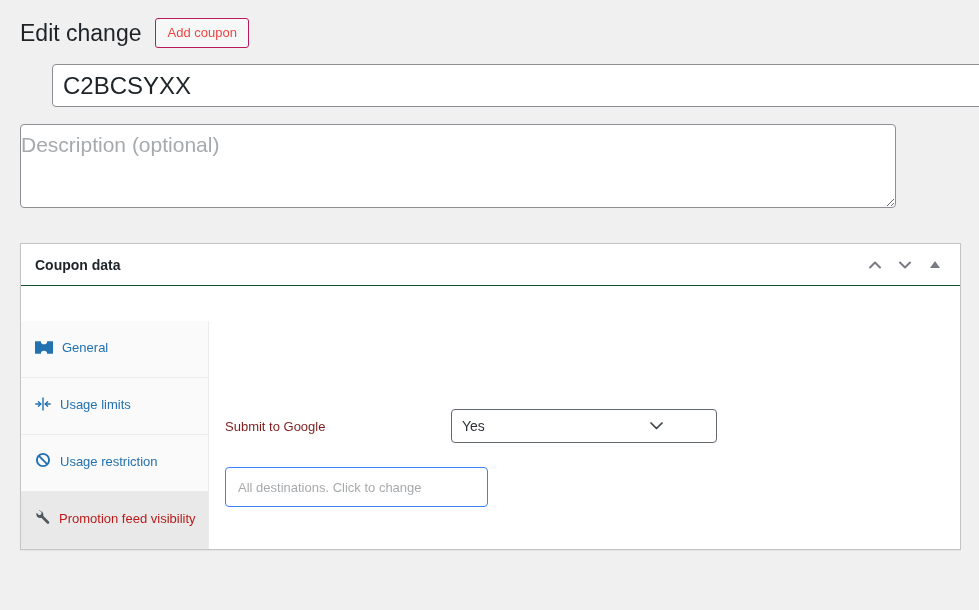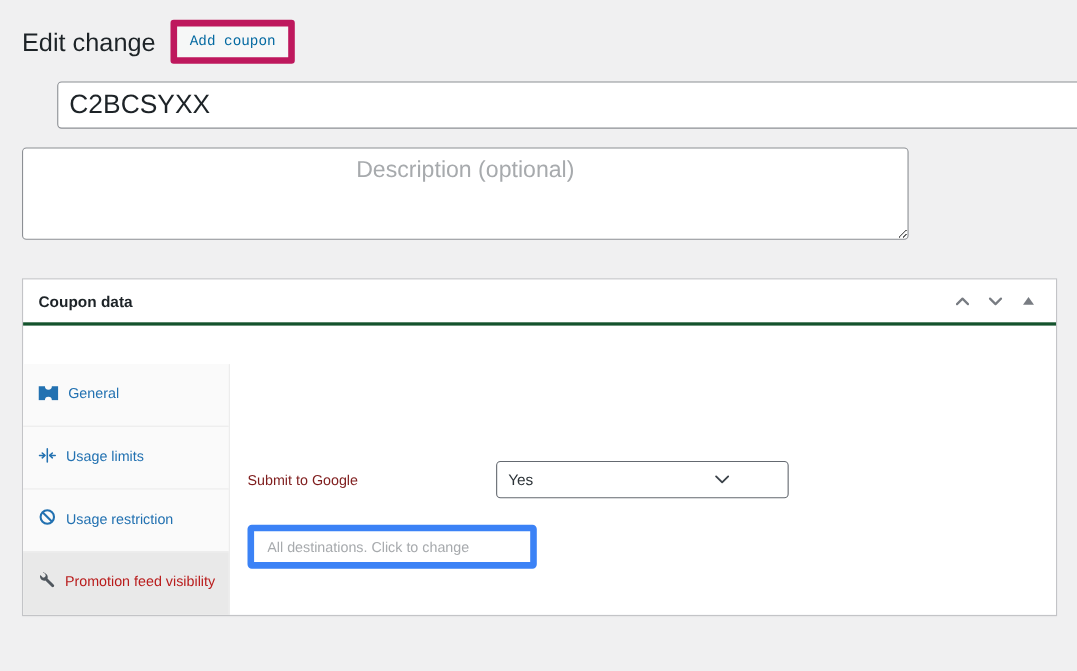--- a/index.html
+++ b/index.html
@@ -10,50 +10,50 @@
     font-family: "Liberation Sans", sans-serif;
     color: #1d2327;
     overflow: hidden;
   }
   .wrap { padding: 16px 12px 0 20px; }
 
   
   .page-header { display: flex; align-items: center; gap: 14px; margin: 2px 0 16px 0; }
   .page-title { font-size: 23px; font-weight: 400; line-height: 30px; margin: 0; color: #1d2327; }
   .btn-secondary {
-    display: inline-block; background: #f6f7f7; border: 6px solid #be185d;
-    color: #0369a1; border-radius: 3px; padding: 5px 11px; font-size: 13px;
-    line-height: 18px; cursor: pointer; font-family: Liberation Mono, monospace; white-space: nowrap;
+    display: inline-block; background: #f6f7f7; border: 1px solid #be185d;
+    color: #ef4444; border-radius: 3px; padding: 5px 11px; font-size: 13px;
+    line-height: 18px; cursor: pointer; font-family: Liberation Sans, sans-serif; white-space: nowrap;
   }
 
   
   .code-input {
     display: block; width: 947px; height: 43px; background: #fff;
     border: 1px solid #8c8f94; border-radius: 4px; padding: 3px 10px;
     font-size: 24px; color: #1d2327; font-family: inherit; outline: none; margin-left: 32px;
   }
   .generate-btn { margin-top: 9px; }
 
   
   .description-area {
-    display: block; width: 806px; height: 84px; margin-top: 17px;
+    display: block; width: 876px; height: 84px; margin-top: 17px;
     border: 1px solid #8c8f94; border-radius: 4px; padding: 8px 0;
     font-size: 21px; color: #2c3338; font-family: inherit; background: #fff;
-    resize: both; outline: none; text-align: center;
+    resize: both; outline: none;
   }
   ::placeholder { color: #a7aaad; opacity: 1; }
 
   
   .postbox {
     margin-top: 35px; width: 941px; background: #fff;
     border: 1px solid #c3c4c7; box-shadow: 0 1px 1px rgba(0,0,0,.04);
   }
   .postbox-header {
     display: flex; align-items: center; justify-content: space-between;
-    height: 42px; padding: 0 10px 0 14px; border-bottom: 3px solid #14532d;
+    height: 42px; padding: 0 10px 0 14px; border-bottom: 1px solid #14532d;
   }
   .postbox-title { font-size: 14px; font-weight: 700; color: #1d2327; }
   .handle-actions { display: flex; align-items: center; }
   .handle-btn {
     width: 30px; height: 30px; display: flex; align-items: center; justify-content: center;
     background: none; border: none; cursor: pointer; padding: 0;
   }
   .tri-up {
     width: 0; height: 0;
     border-left: 5px solid transparent; border-right: 5px solid transparent;
@@ -78,21 +78,21 @@
   .select-wrap { position: relative; width: 266px; }
   .select-wrap select {
     width: 100%; height: 34px; appearance: none; -webkit-appearance: none; -moz-appearance: none;
     border: 1px solid #646970; border-radius: 4px; background: #fff;
     font-size: 14px; color: #2c3338; padding: 0 32px 0 10px; font-family: Liberation Sans, sans-serif; outline: none;
     cursor: pointer;
     margin-left: 43px;
   }
   .select-chevron { position: absolute; right: 11px; top: 50%; transform: translateY(-50%); pointer-events: none; line-height: 0; }
   .text-input {
-    width: 263px; height: 40px; border: 6px solid #3b82f6; border-radius: 4px;
+    width: 263px; height: 40px; border: 1px solid #3b82f6; border-radius: 4px;
     padding: 0 12px; font-size: 13px; color: #2c3338; background: #fff; font-family: inherit; outline: none;
   }
 </style>
 </head>
 <body>
 
 <div class="wrap">
 
   <div class="page-header">
     <h1 class="page-title">Edit change</h1>

